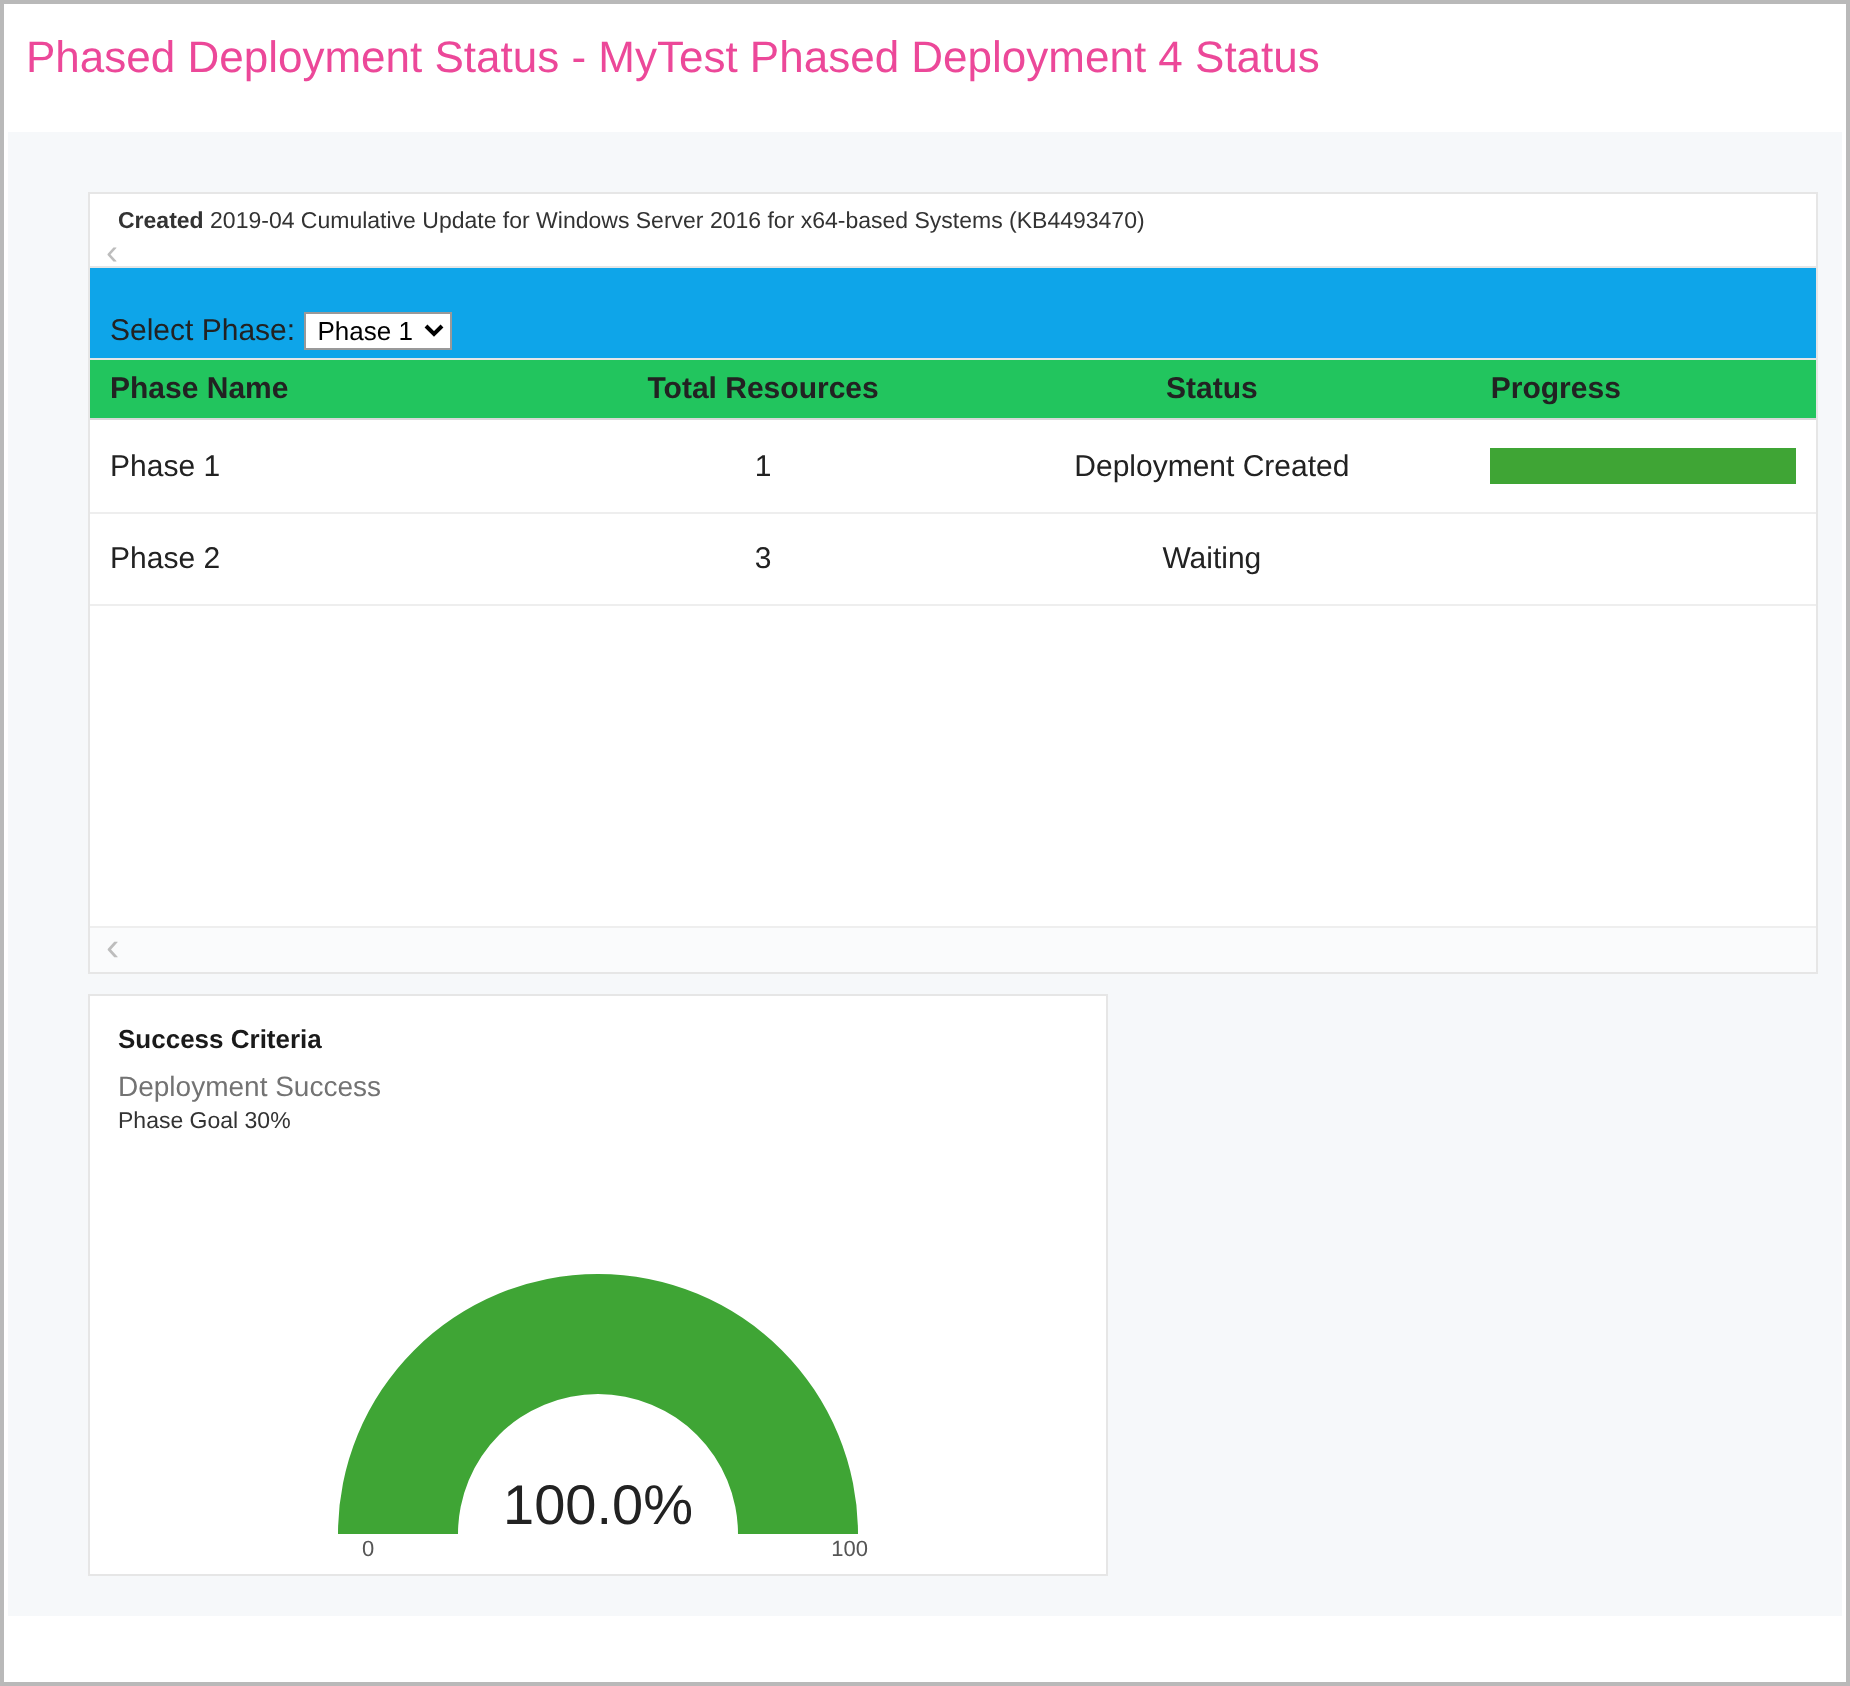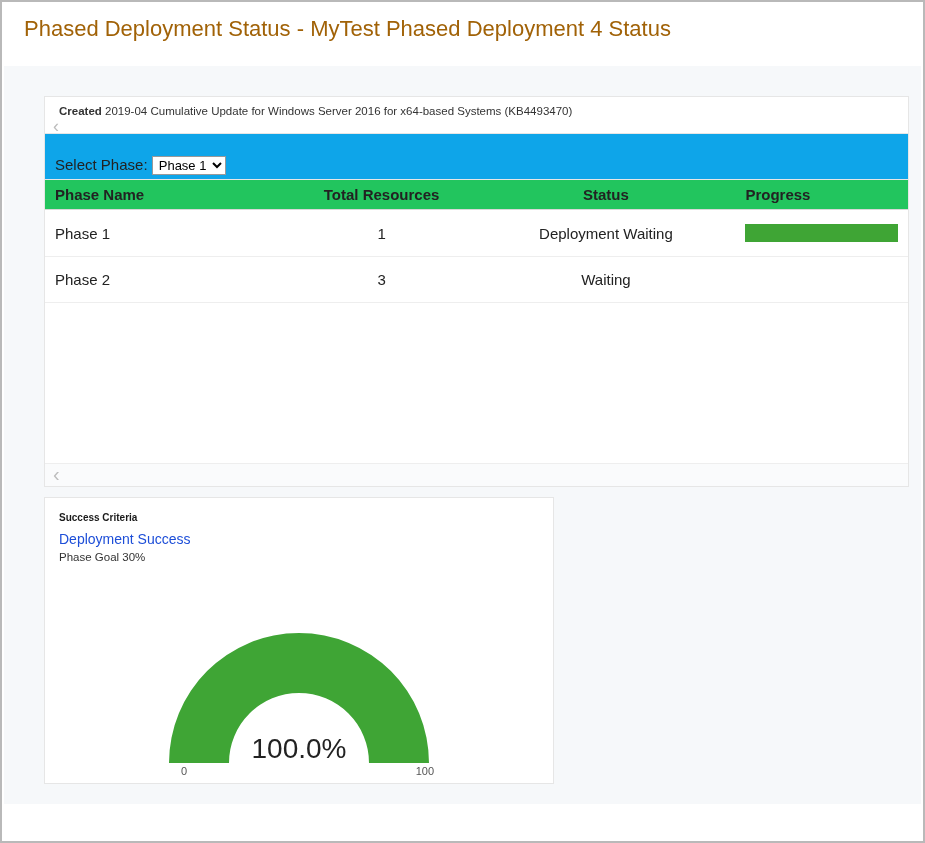--- a/index.html
+++ b/index.html
@@ -13,22 +13,22 @@
     width: 925px;
     height: 843px;
     border: 2px solid #b9b9b9;
     background: #fff;
     position: relative;
     overflow: hidden;
   }
   .page-title {
     font-size: 22px;
     font-weight: 400;
-    color: #a16207;
-    padding: 14px 22px 6px 22px;
+    color: #ec4899;
+    padding: 14px 22px 6px 11px;
   }
   .content {
     background: #f6f8fa;
     margin: 18px 2px 0 2px;
     padding: 30px 0 20px 0;
   }
   .panel {
     background: #ffffff;
     border: 1px solid #e6e6e6;
     margin: 0 12px 0 40px;
@@ -107,28 +107,28 @@
     background: #fff;
   }
   .card {
     background: #fff;
     border: 1px solid #e6e6e6;
     margin: 10px 0 0 40px;
     width: 510px;
     padding: 14px 14px 10px 14px;
   }
   .card-title {
-    font-size: 10px;
+    font-size: 13px;
     font-weight: 700;
     color: #1a1a1a;
     margin-bottom: 8px;
   }
   .card-sub {
     font-size: 14px;
-    color: #1d4ed8;
+    color: #737373;
     margin-bottom: 4px;
   }
   .card-goal {
     font-size: 11.5px;
     color: #333;
     margin-bottom: 6px;
   }
   .gauge-wrap {
     position: relative;
     width: 380px;
@@ -184,21 +184,21 @@
             <th style="width:28%">Phase Name</th>
             <th style="width:22%" class="center">Total Resources</th>
             <th style="width:30%" class="center">Status</th>
             <th style="width:20%">Progress</th>
           </tr>
         </thead>
         <tbody>
           <tr>
             <td>Phase 1</td>
             <td class="center">1</td>
-            <td class="center">Deployment Waiting</td>
+            <td class="center">Deployment Created</td>
             <td>
                 <div class="progress-bar"></div>
               </td>
           </tr>
           <tr>
             <td>Phase 2</td>
             <td class="center">3</td>
             <td class="center">Waiting</td>
             <td></td>
           </tr>

